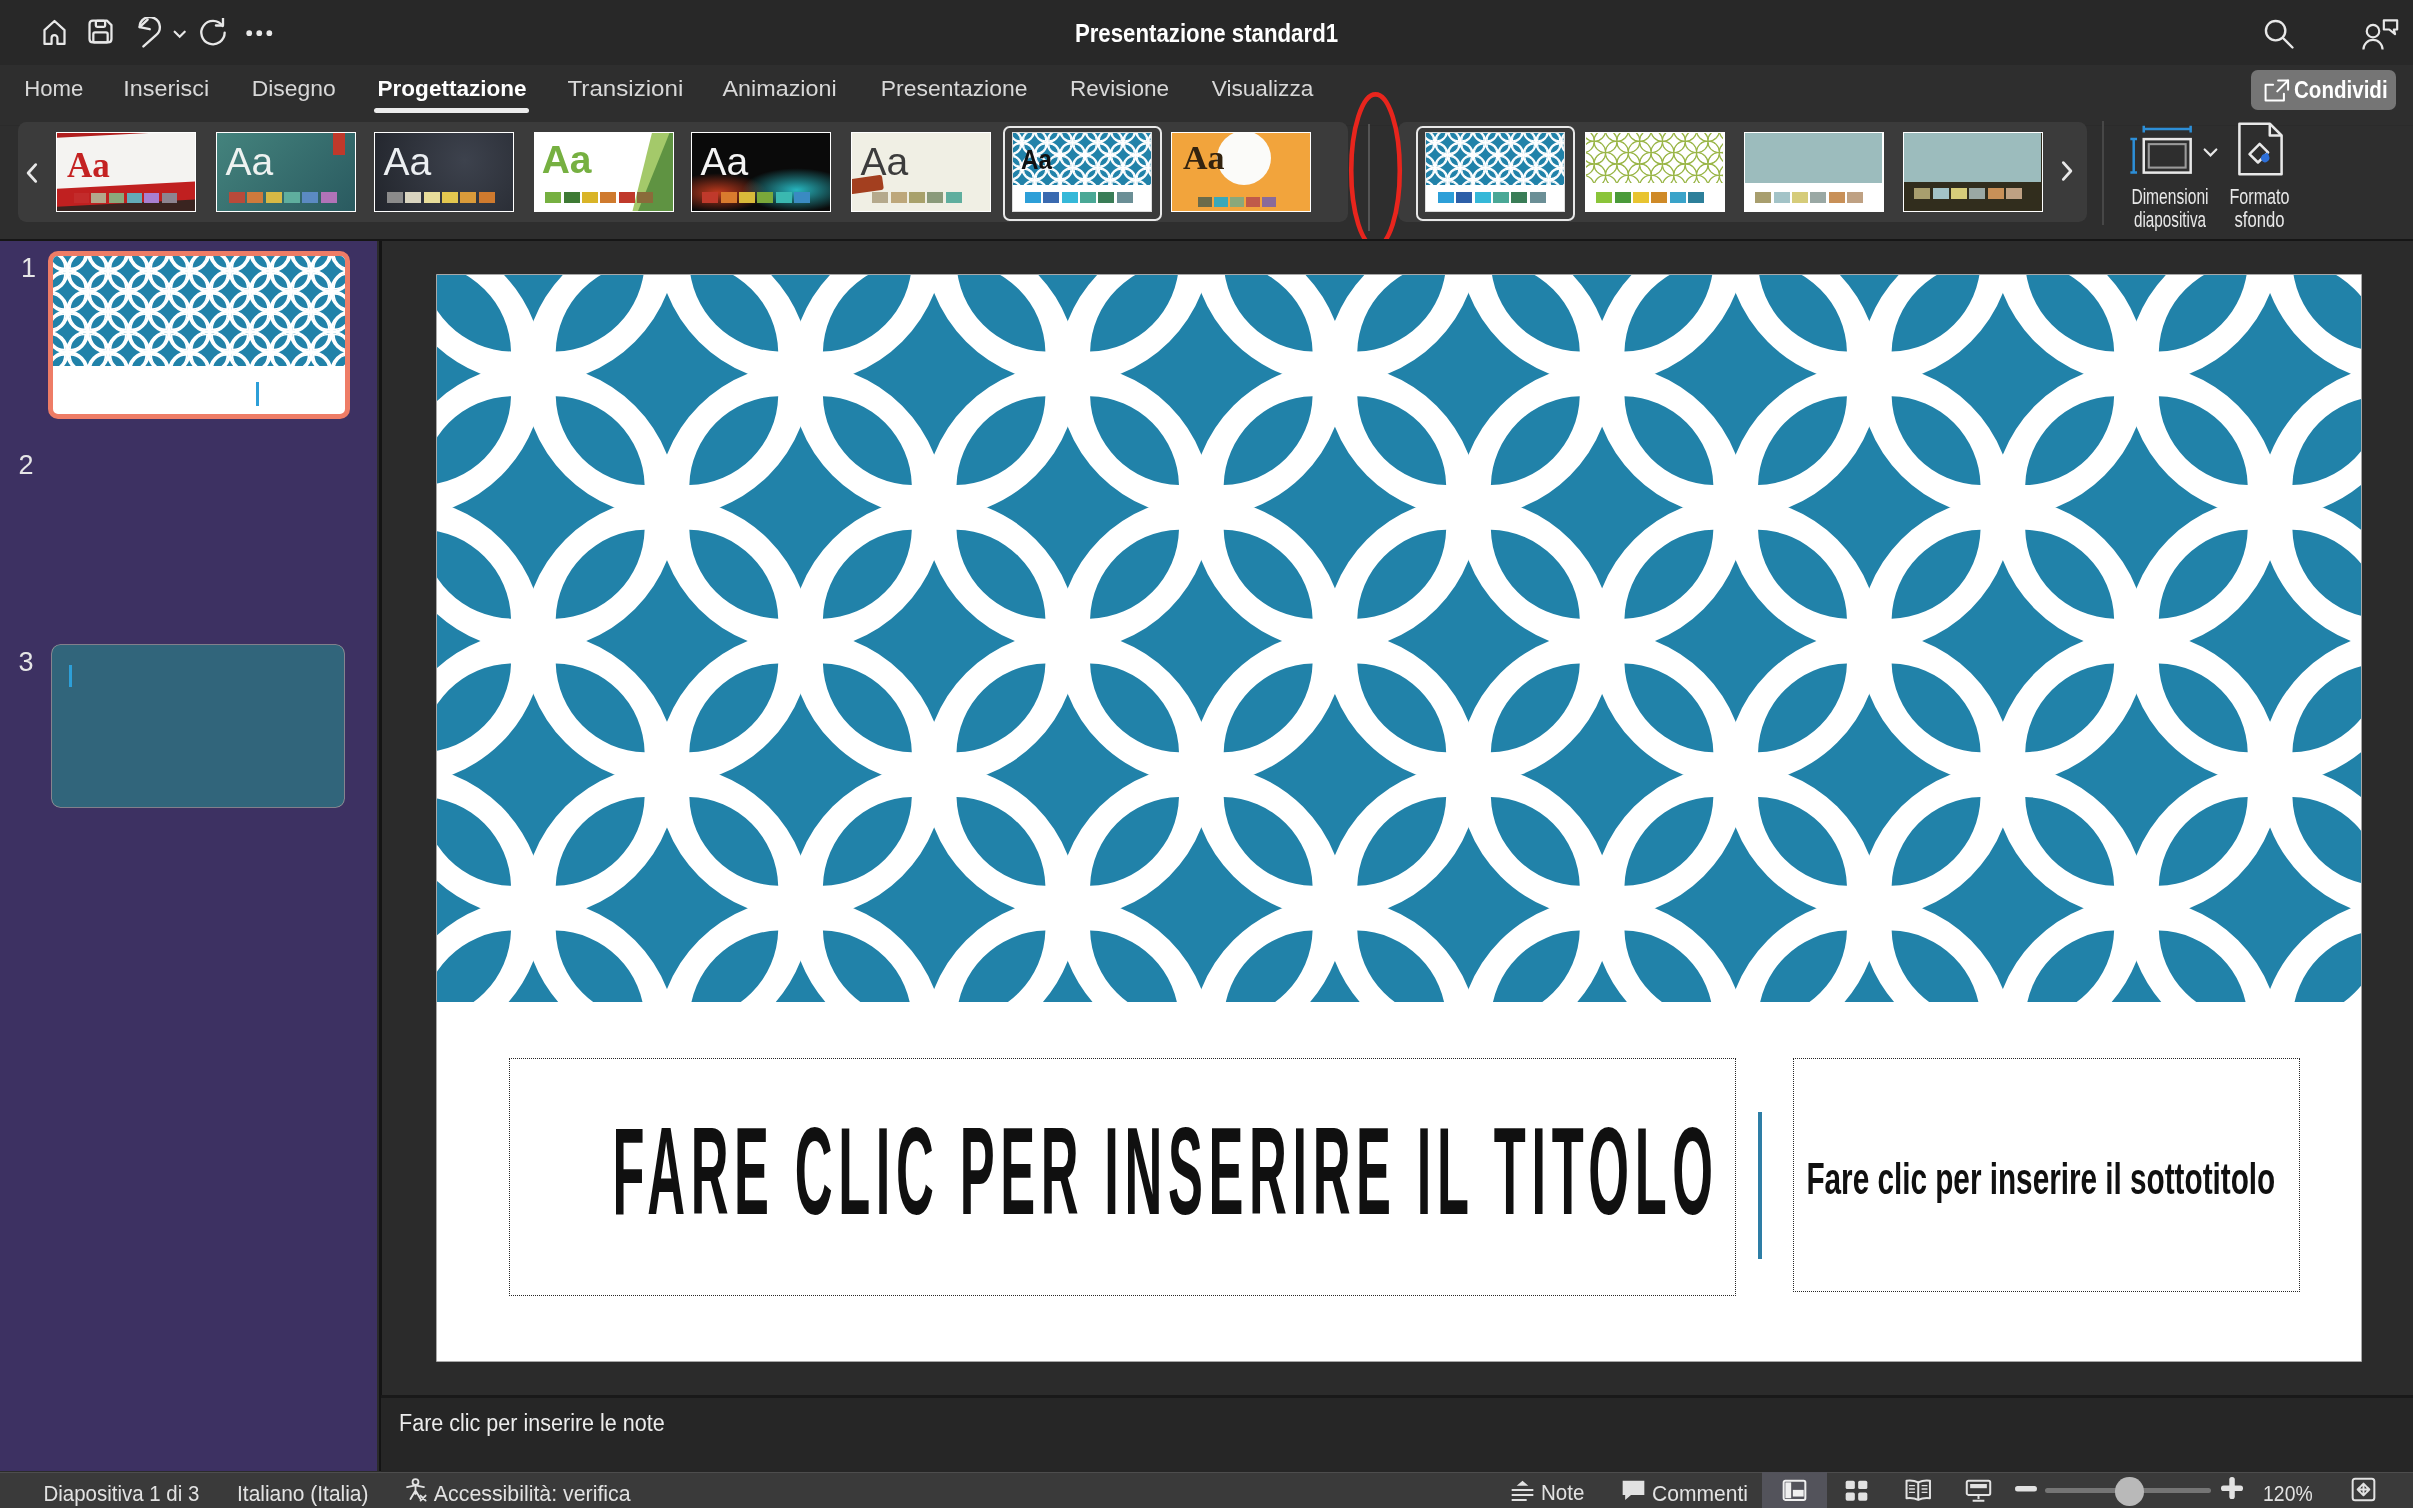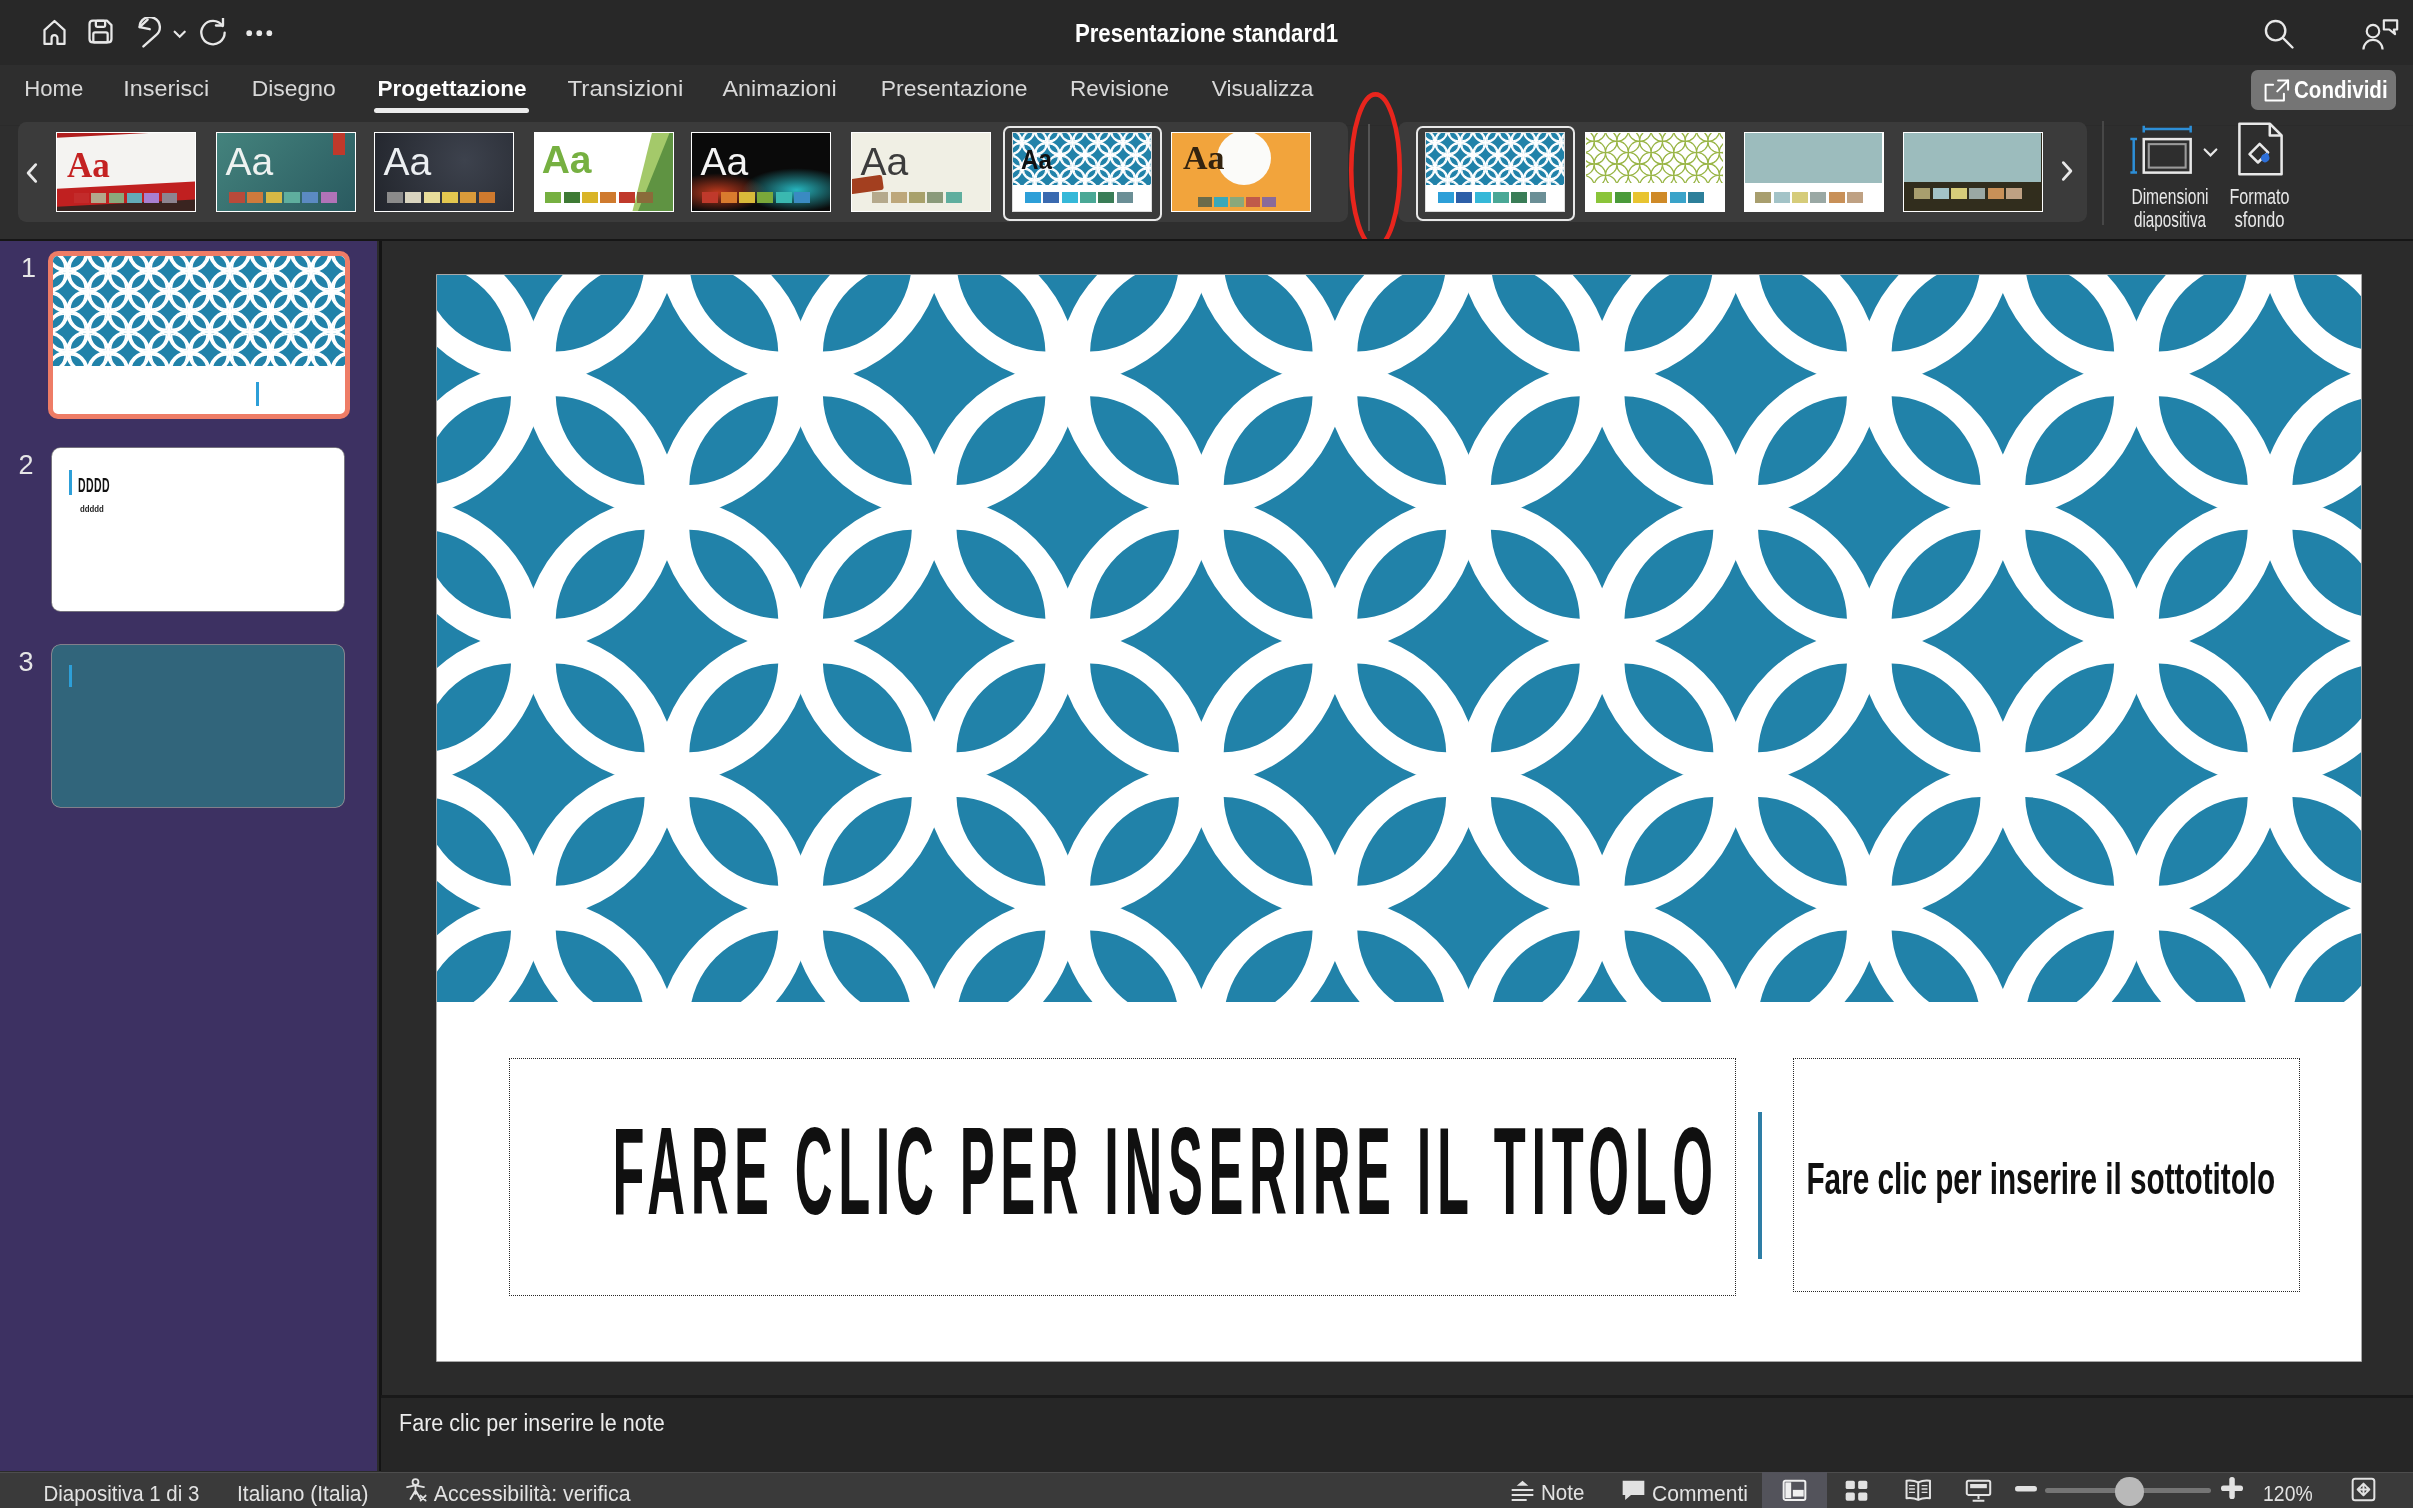--- a/index.html
+++ b/index.html
@@ -272,25 +272,20 @@
 <div class="abs" style="left:48px;top:251px;width:302px;height:168px;border:5px solid #ee7c66;border-radius:10px;background:#fff;overflow:hidden;">
  <div class="abs" style="left:0;top:0;width:292px;height:110px;overflow:hidden;">
   <svg width="292" height="110" viewBox="0 0 2296 864" preserveAspectRatio="xMidYMid slice" style="stroke:#fff;">
           <rect width="2296" height="869" fill="#2182a9"></rect>
           <use href="#patg"></use>
         </svg>
  </div>
  <div class="abs" style="left:203px;top:126px;width:2.5px;height:23.5px;background:#2d9fd8;"></div>
 </div>
 <div class="abs" style="left:18.4px;top:450px;width:25px;height:28.5px;color:#e6e6e6;font-size:27px;">2</div>
-<div class="abs" style="left:52px;top:448px;width:292px;height:163px;border-radius:8.4px;background:#fff;overflow:hidden;box-shadow:0 0 0 0.8px #888;">
- <div class="abs" style="left:17px;top:22px;width:2.5px;height:25px;background:#2d9fd8;"></div>
- <div class="abs" style="left:26px;top:25px;font-size:21px;font-weight:bold;color:#111;transform:scaleX(.5);transform-origin:0 0;letter-spacing:0.8px;">DDDD</div>
- <div class="abs" style="left:28px;top:56px;font-size:9.2px;font-weight:bold;color:#222;transform:scaleX(.85);transform-origin:0 0;">ddddd</div>
-</div>
 <div class="abs" style="left:18.4px;top:647px;width:25px;height:28.5px;color:#e6e6e6;font-size:27px;">3</div>
 <div class="abs" style="left:52px;top:645px;width:292px;height:162px;border-radius:8.4px;background:#31657b;overflow:hidden;box-shadow:0 0 0 0.8px #9a9a9a;">
  <div class="abs" style="left:17px;top:20px;width:2.5px;height:22px;background:#2d9fd8;"></div>
 </div>
 
 <div class="abs" style="left:437px;top:275px;width:1924px;height:1086px;background:#ffffff;box-shadow:0 0 0 0.8px #c8c8c8;"></div>
 <div class="abs" style="left:437px;top:275px;width:1924px;height:727px;background:#2182a9;overflow:hidden;">
  <svg width="1924" height="727" viewBox="0 0 2296 868" style="stroke:#fff;">
         <use href="#patg"></use>
       </svg>

